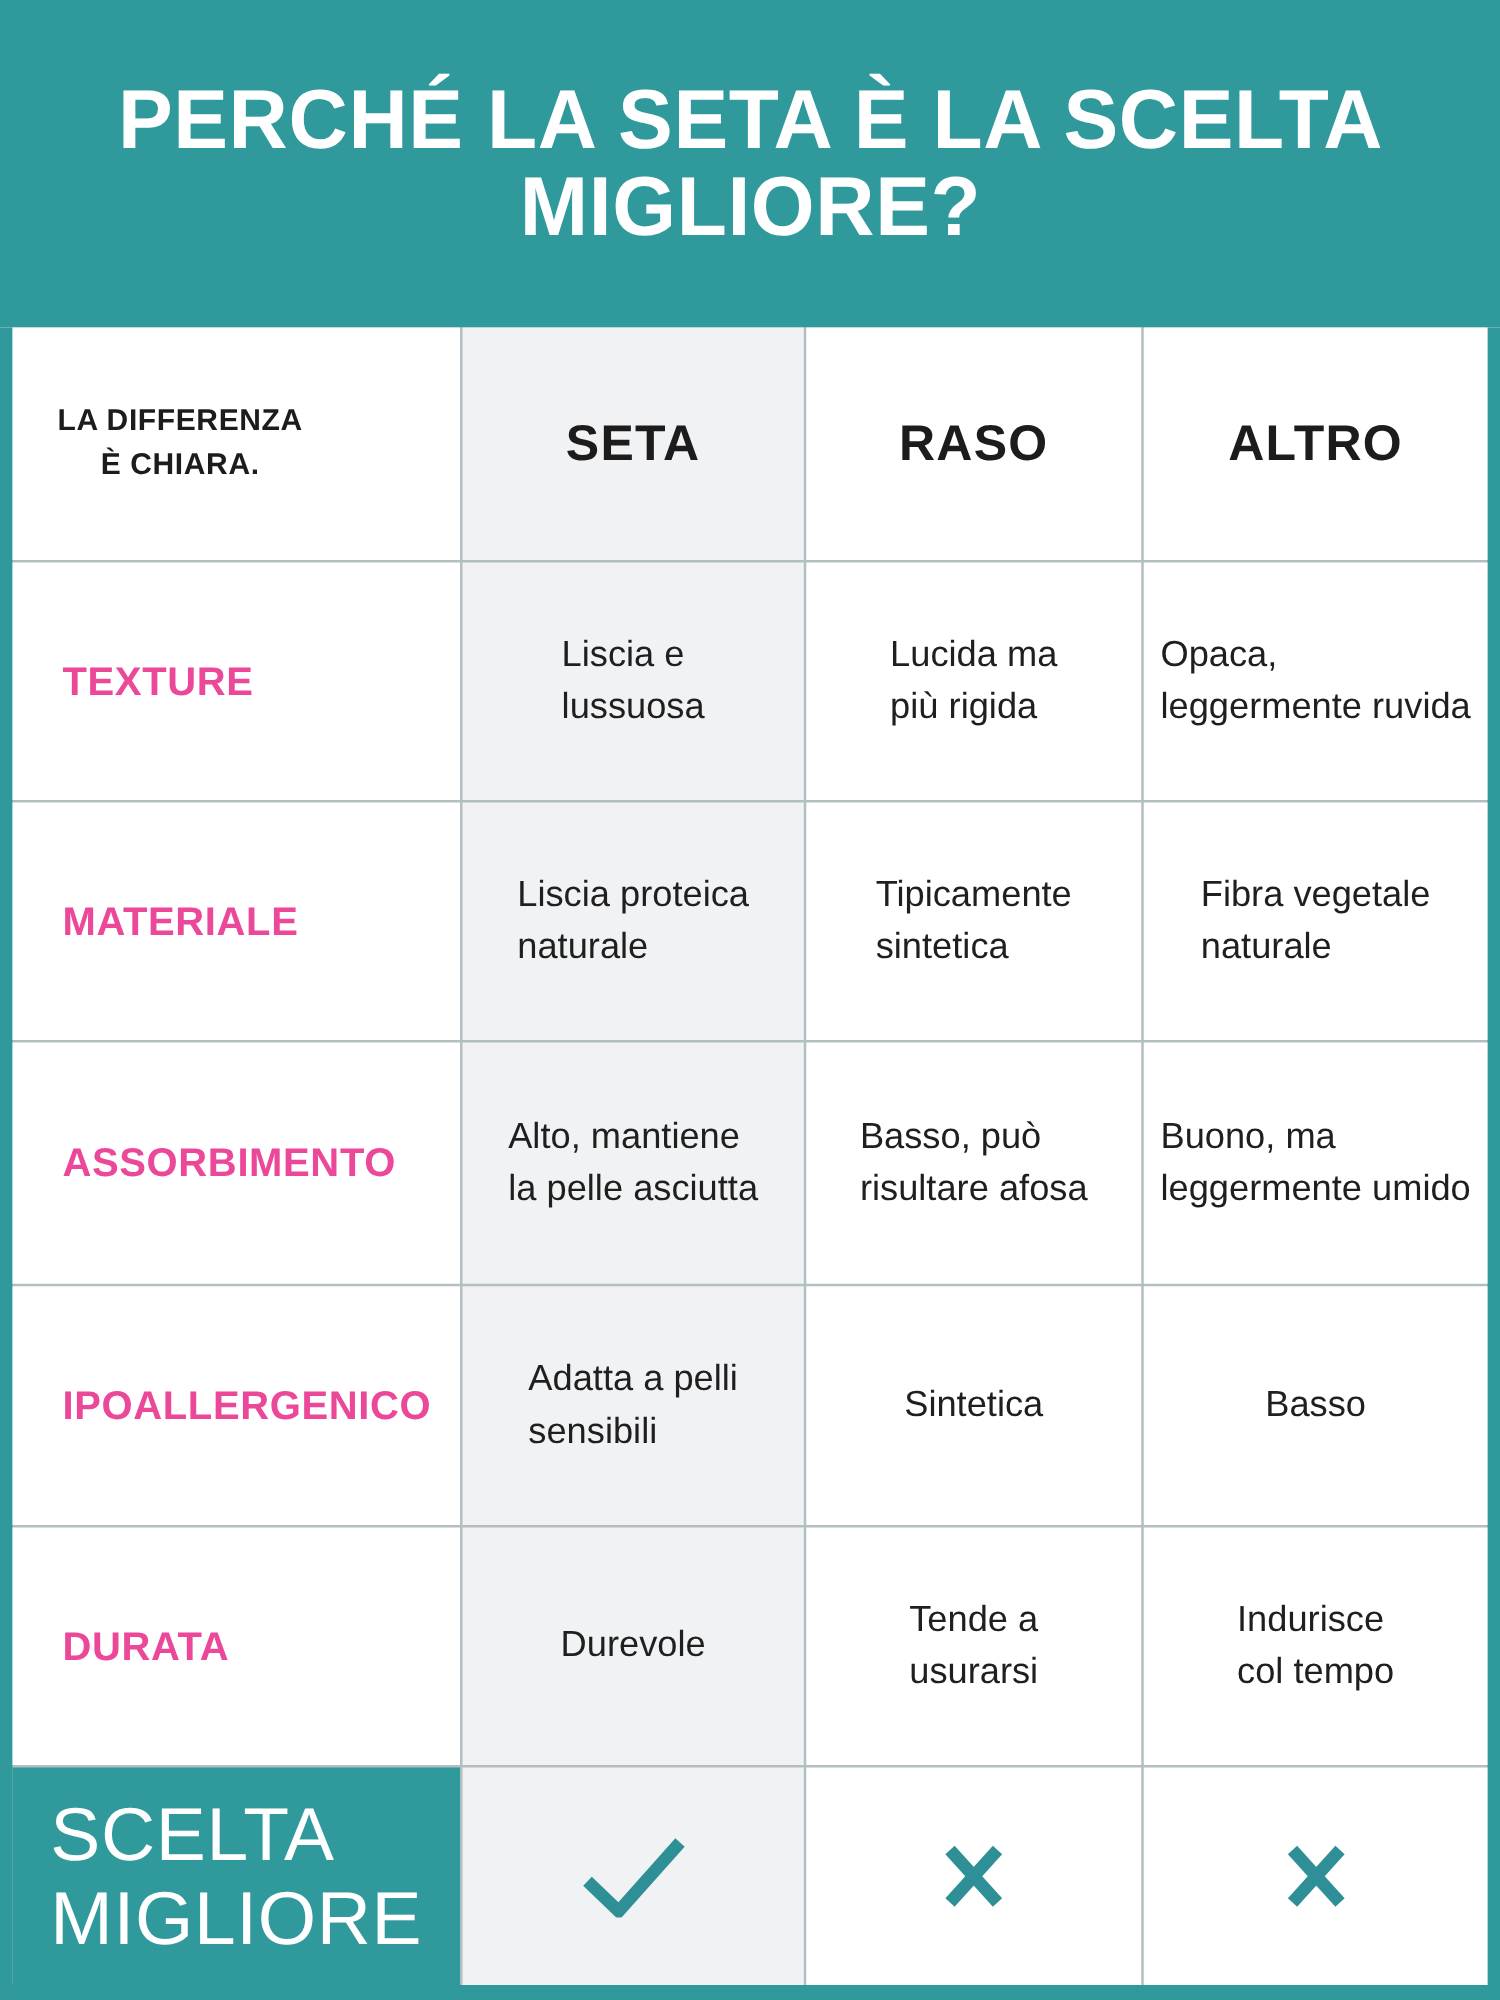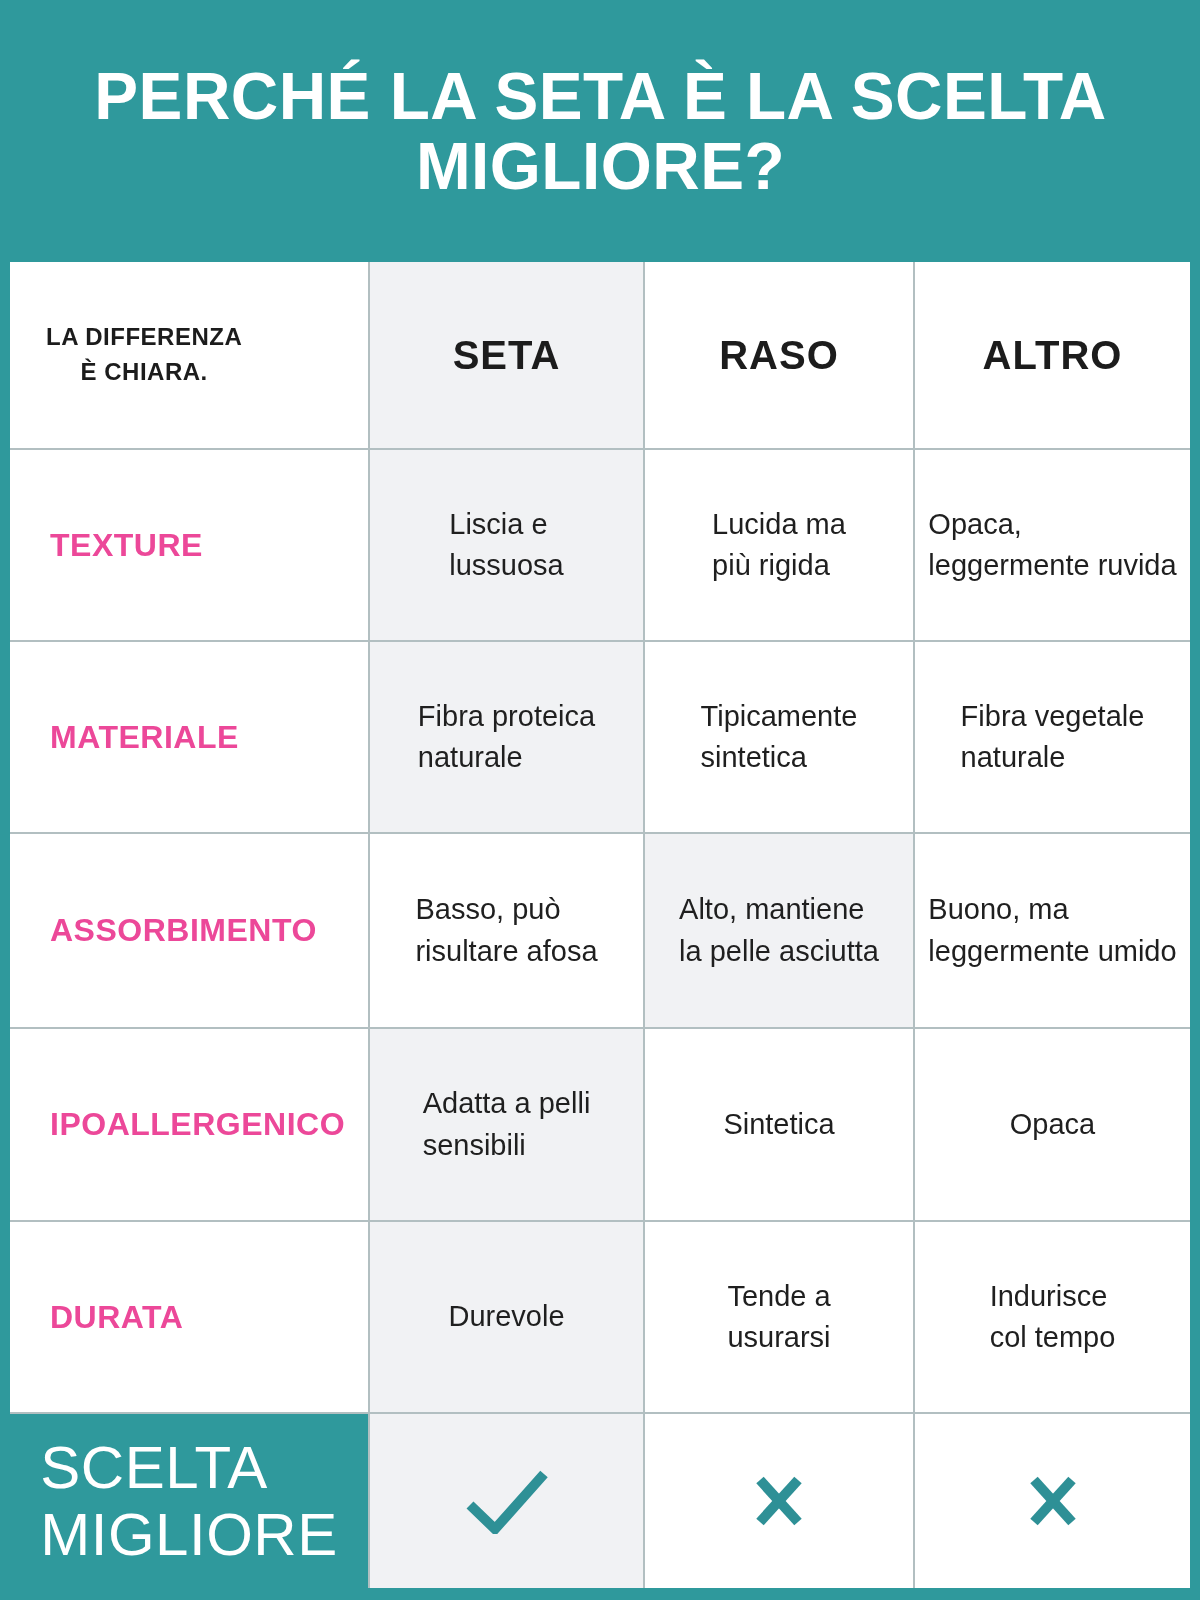--- a/index.html
+++ b/index.html
@@ -134,40 +134,40 @@
 
       <div class="cell rowlabel">TEXTURE</div>
       <div class="cell body-cell hl">Liscia e
 lussuosa</div>
       <div class="cell body-cell">Lucida ma
 più rigida</div>
       <div class="cell body-cell">Opaca,
 leggermente ruvida</div>
 
       <div class="cell rowlabel">MATERIALE</div>
-      <div class="cell body-cell hl">Fibra proteica
+      <div class="cell body-cell hl">Liscia proteica
 naturale</div>
       <div class="cell body-cell">Tipicamente
 sintetica</div>
       <div class="cell body-cell">Fibra vegetale
 naturale</div>
 
       <div class="cell rowlabel">ASSORBIMENTO</div>
+      <div class="cell body-cell hl">Alto, mantiene
+la pelle asciutta</div>
       <div class="cell body-cell">Basso, può
 risultare afosa</div>
-      <div class="cell body-cell hl">Alto, mantiene
-la pelle asciutta</div>
       <div class="cell body-cell">Buono, ma
 leggermente umido</div>
 
       <div class="cell rowlabel">IPOALLERGENICO</div>
       <div class="cell body-cell hl">Adatta a pelli
 sensibili</div>
       <div class="cell body-cell">Sintetica</div>
-      <div class="cell body-cell">Opaca</div>
+      <div class="cell body-cell">Basso</div>
 
       <div class="cell rowlabel">DURATA</div>
       <div class="cell body-cell hl">Durevole</div>
       <div class="cell body-cell">Tende a
 usurarsi</div>
       <div class="cell body-cell">Indurisce
 col tempo</div>
 
       <div class="cell footer-label">SCELTA
 MIGLIORE</div>

